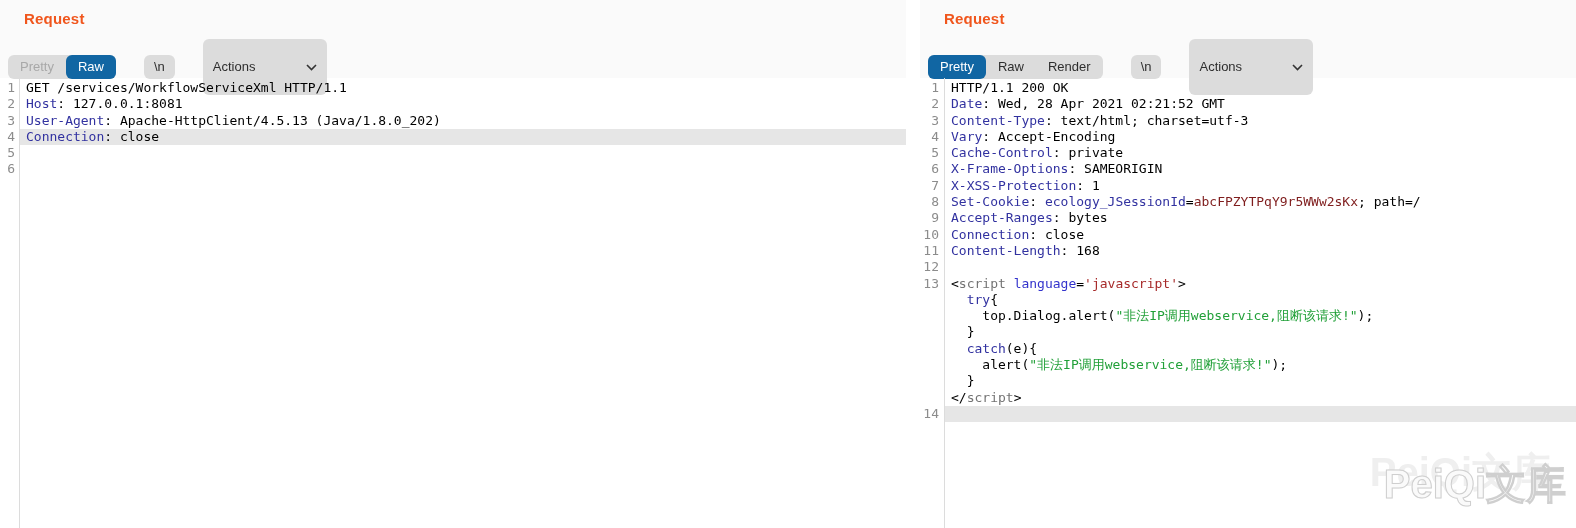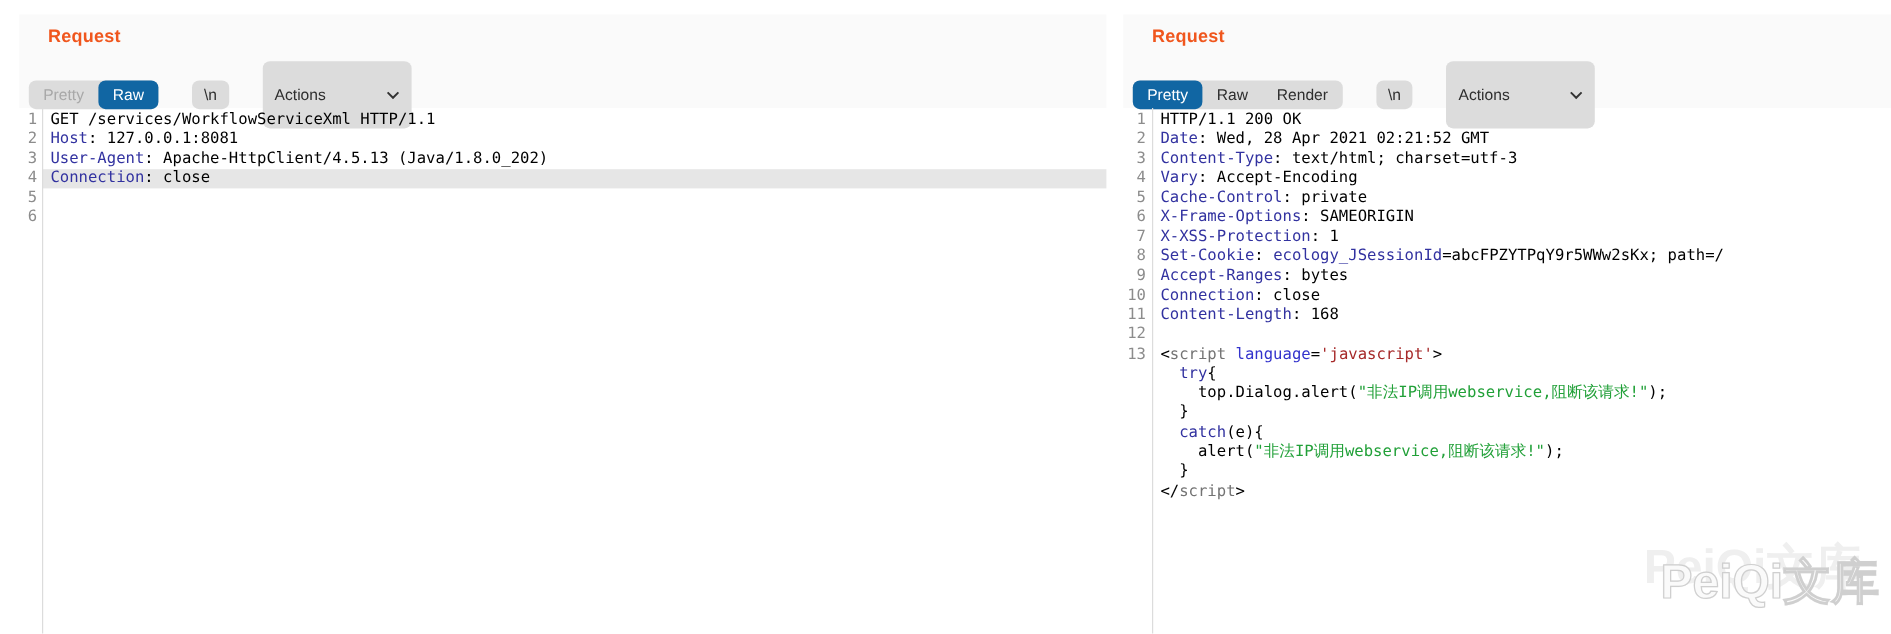--- a/index.html
+++ b/index.html
@@ -1,20 +1,20 @@
 <!DOCTYPE html>
 <html><head>
 <meta charset="utf-8">
 <style>
   * { margin:0; padding:0; box-sizing:border-box; }
   html,body { width:1576px; height:528px; overflow:hidden; background:#ffffff;
               font-family:"Liberation Sans", sans-serif; }
   .stage { position:relative; width:1576px; height:528px; background:#ffffff; }
 
-  .panel { position:absolute; top:12px; bottom:0; background:#ffffff;margin-left:16px; }
+  .panel { position:absolute; top:0; bottom:0; background:#ffffff; }
   .panel-request  { left:0;    width:906px; }
   .panel-response { left:920px; width:656px; }
 
   .panel-head { background:#fafafa; height:78px; padding-top:10px; }
   .panel-title { margin-left:24px; font-size:15px; font-weight:bold; color:#f0561d;
                  letter-spacing:0.2px; }
   .tabbar { margin:12px 0 0 8px; display:flex; align-items:center; gap:28px; }
 
   .seg { display:inline-flex; background:#dcdcdc; border-radius:6px; }
   .tab { padding:4px 12px; font-size:13px; color:#2e2e2e; border-radius:6px;
@@ -34,21 +34,21 @@
   .ln { flex:0 0 auto; text-align:right; color:#8c8c8c;
         font:13px/16.3px "DejaVu Sans Mono", monospace; }
   .panel-request  .ln { width:19px; padding-right:4px; }
   .panel-response .ln { width:24px; padding-right:5px; }
   .code { flex:1 1 auto; padding-left:7px; white-space:pre;
           font:13px/16.3px "DejaVu Sans Mono", monospace; color:#000; }
   .code-row.hl .code { background:#e6e6e6; }
 
   .plain   { color:#000000; }
   .hname   { color:#3232a0; }
-  .red     { color:#000000; }
+  .red     { color:#7f1d1d; }
   .tag     { color:#737373; }
   .attr    { color:#3333cc; }
   .attrval { color:#a62929; }
   .str     { color:#21a038; }
   .kw      { color:#3232a0; }
 
   .chev { display:inline-block; }
 
   .watermark { position:absolute; right:4px; bottom:10px; width:240px; height:70px;
                pointer-events:none; }
@@ -208,20 +208,24 @@
             <span class="code"><span class="plain">    alert(</span><span class="str">"非法IP调用webservice,阻断该请求!"</span><span class="plain">);</span></span>
           </div>
           <div class="code-row">
             <span class="ln"></span>
             <span class="code"><span class="plain">  }</span></span>
           </div>
           <div class="code-row">
             <span class="ln"></span>
             <span class="code"><span class="plain">&lt;/</span><span class="tag">script</span><span class="plain">&gt;</span></span>
           </div>
+          <div class="code-row hl">
+            <span class="ln">14</span>
+            <span class="code"></span>
+          </div>
         </div>
     </div>
   </div>
 
   <div class="watermark">
     <span class="wm-text wm-back">PeiQi文库</span>
     <span class="wm-text wm-front">PeiQi文库</span>
   </div>
 
 </div>

